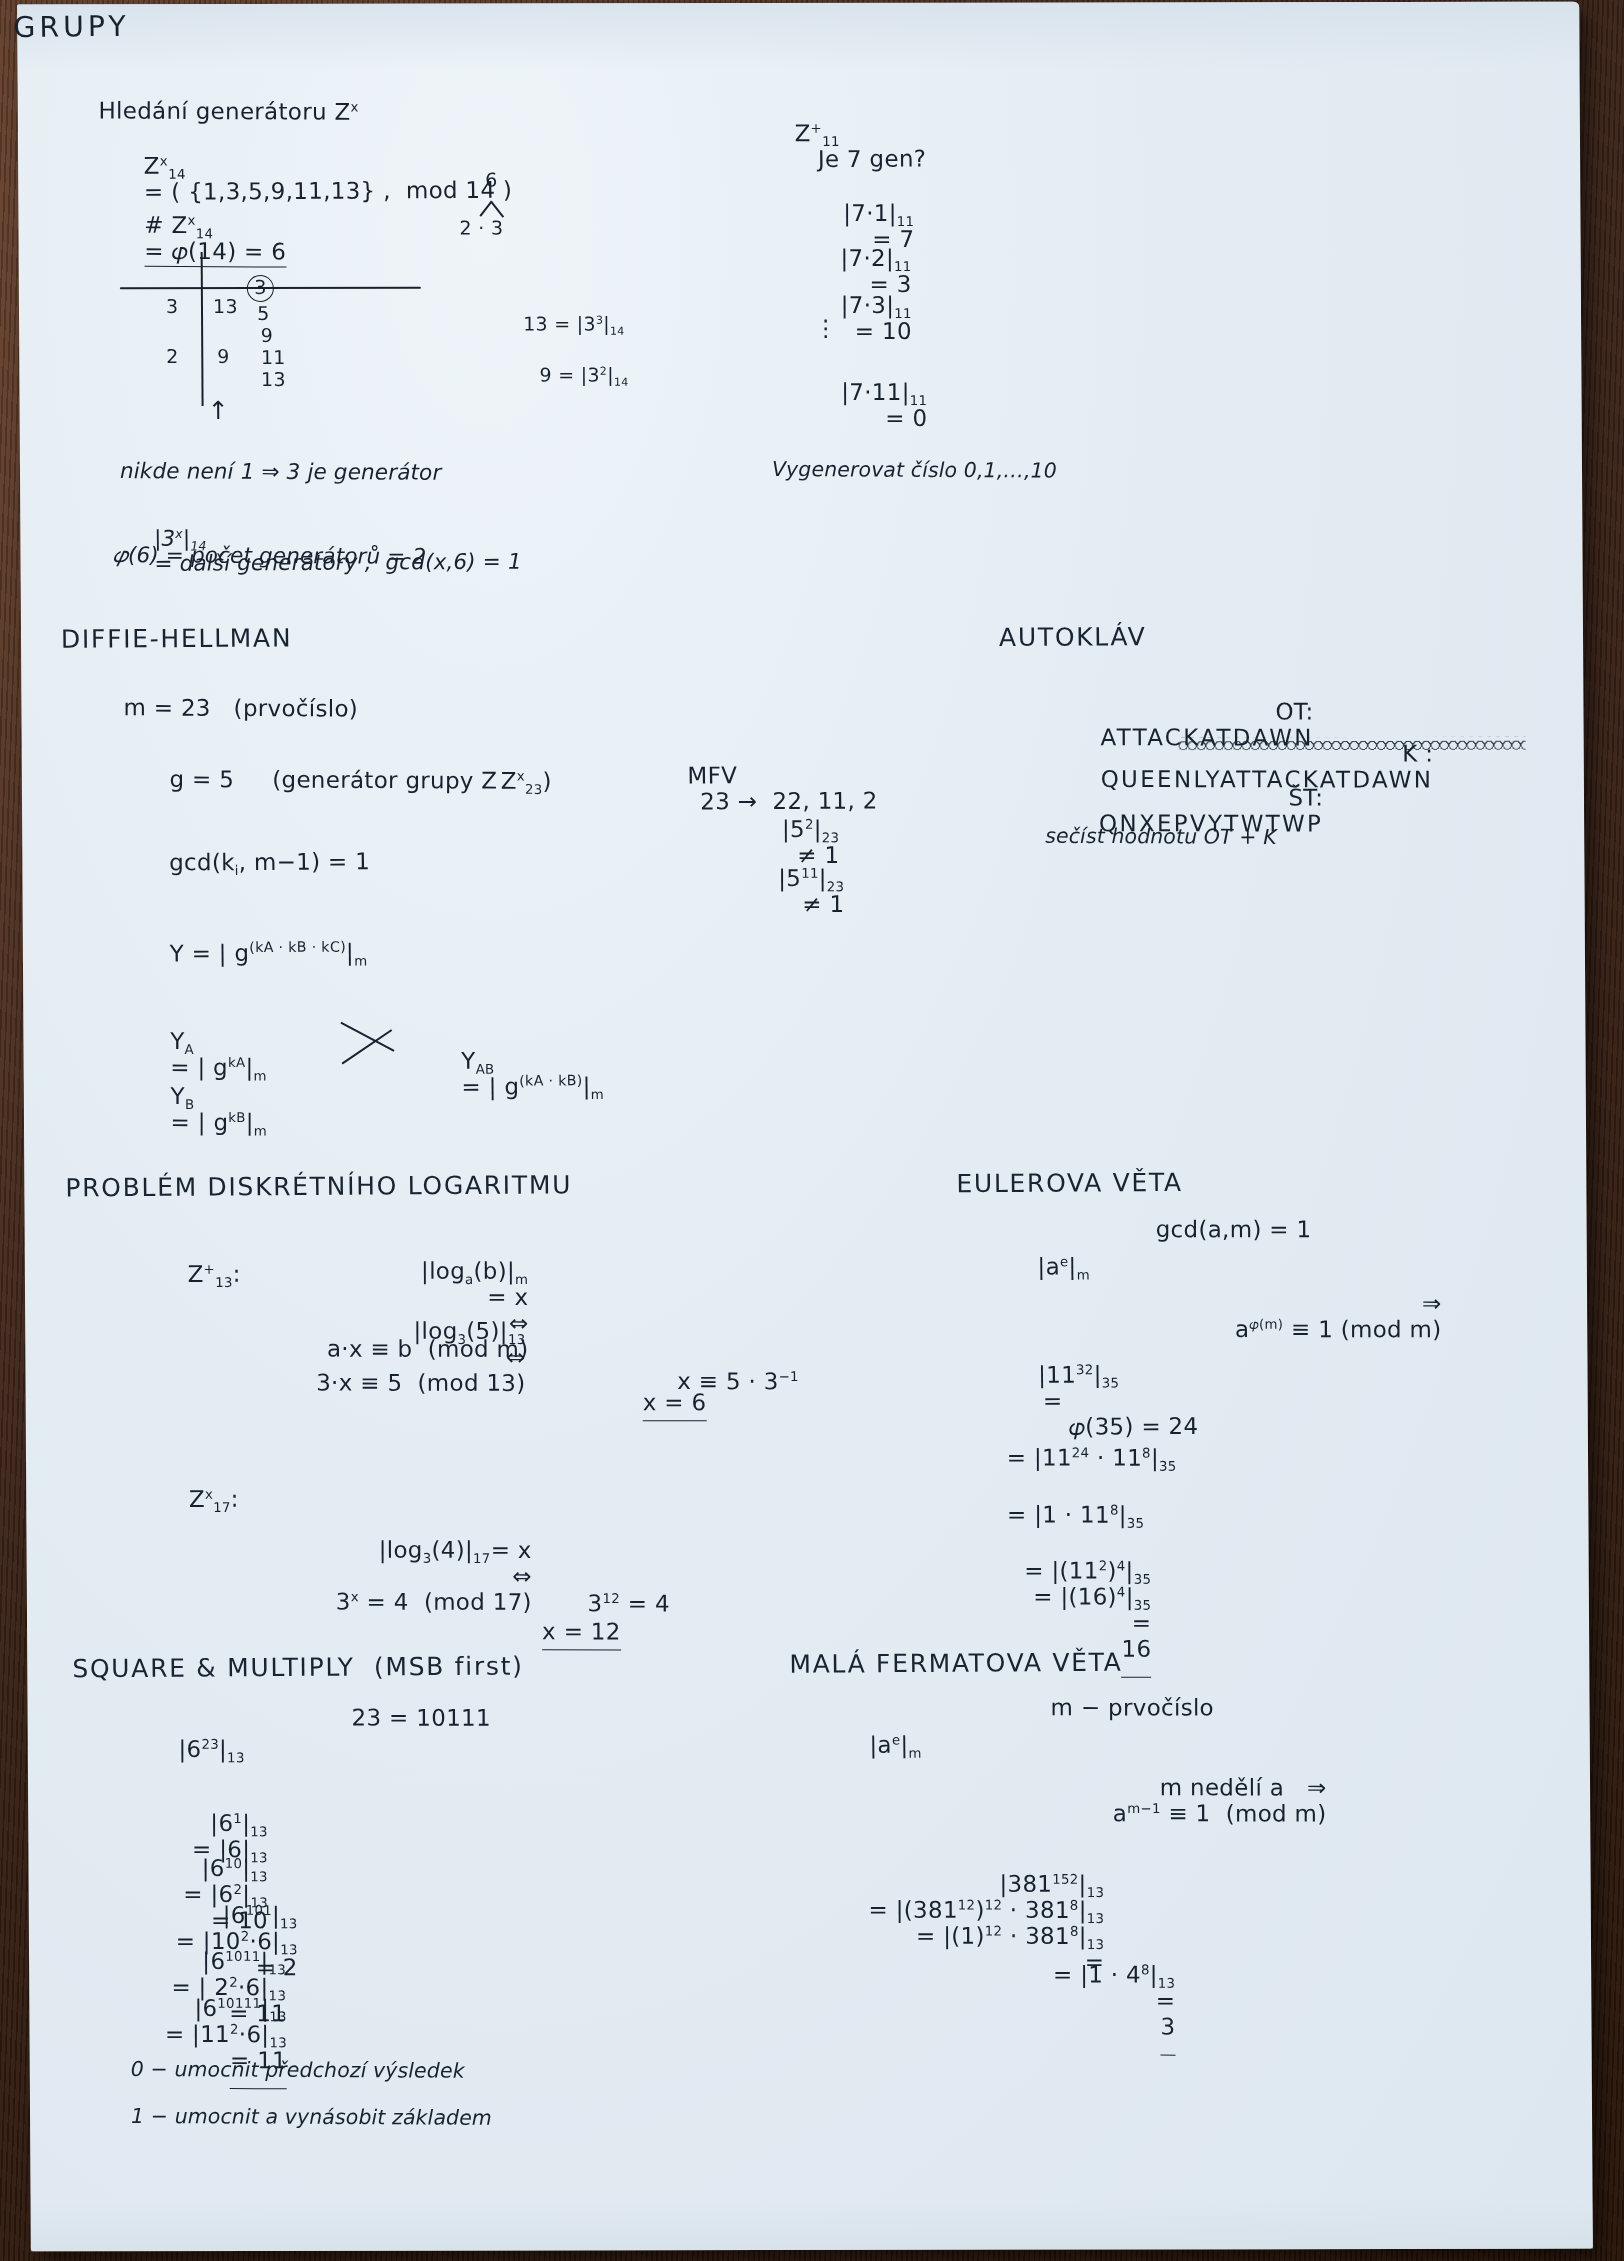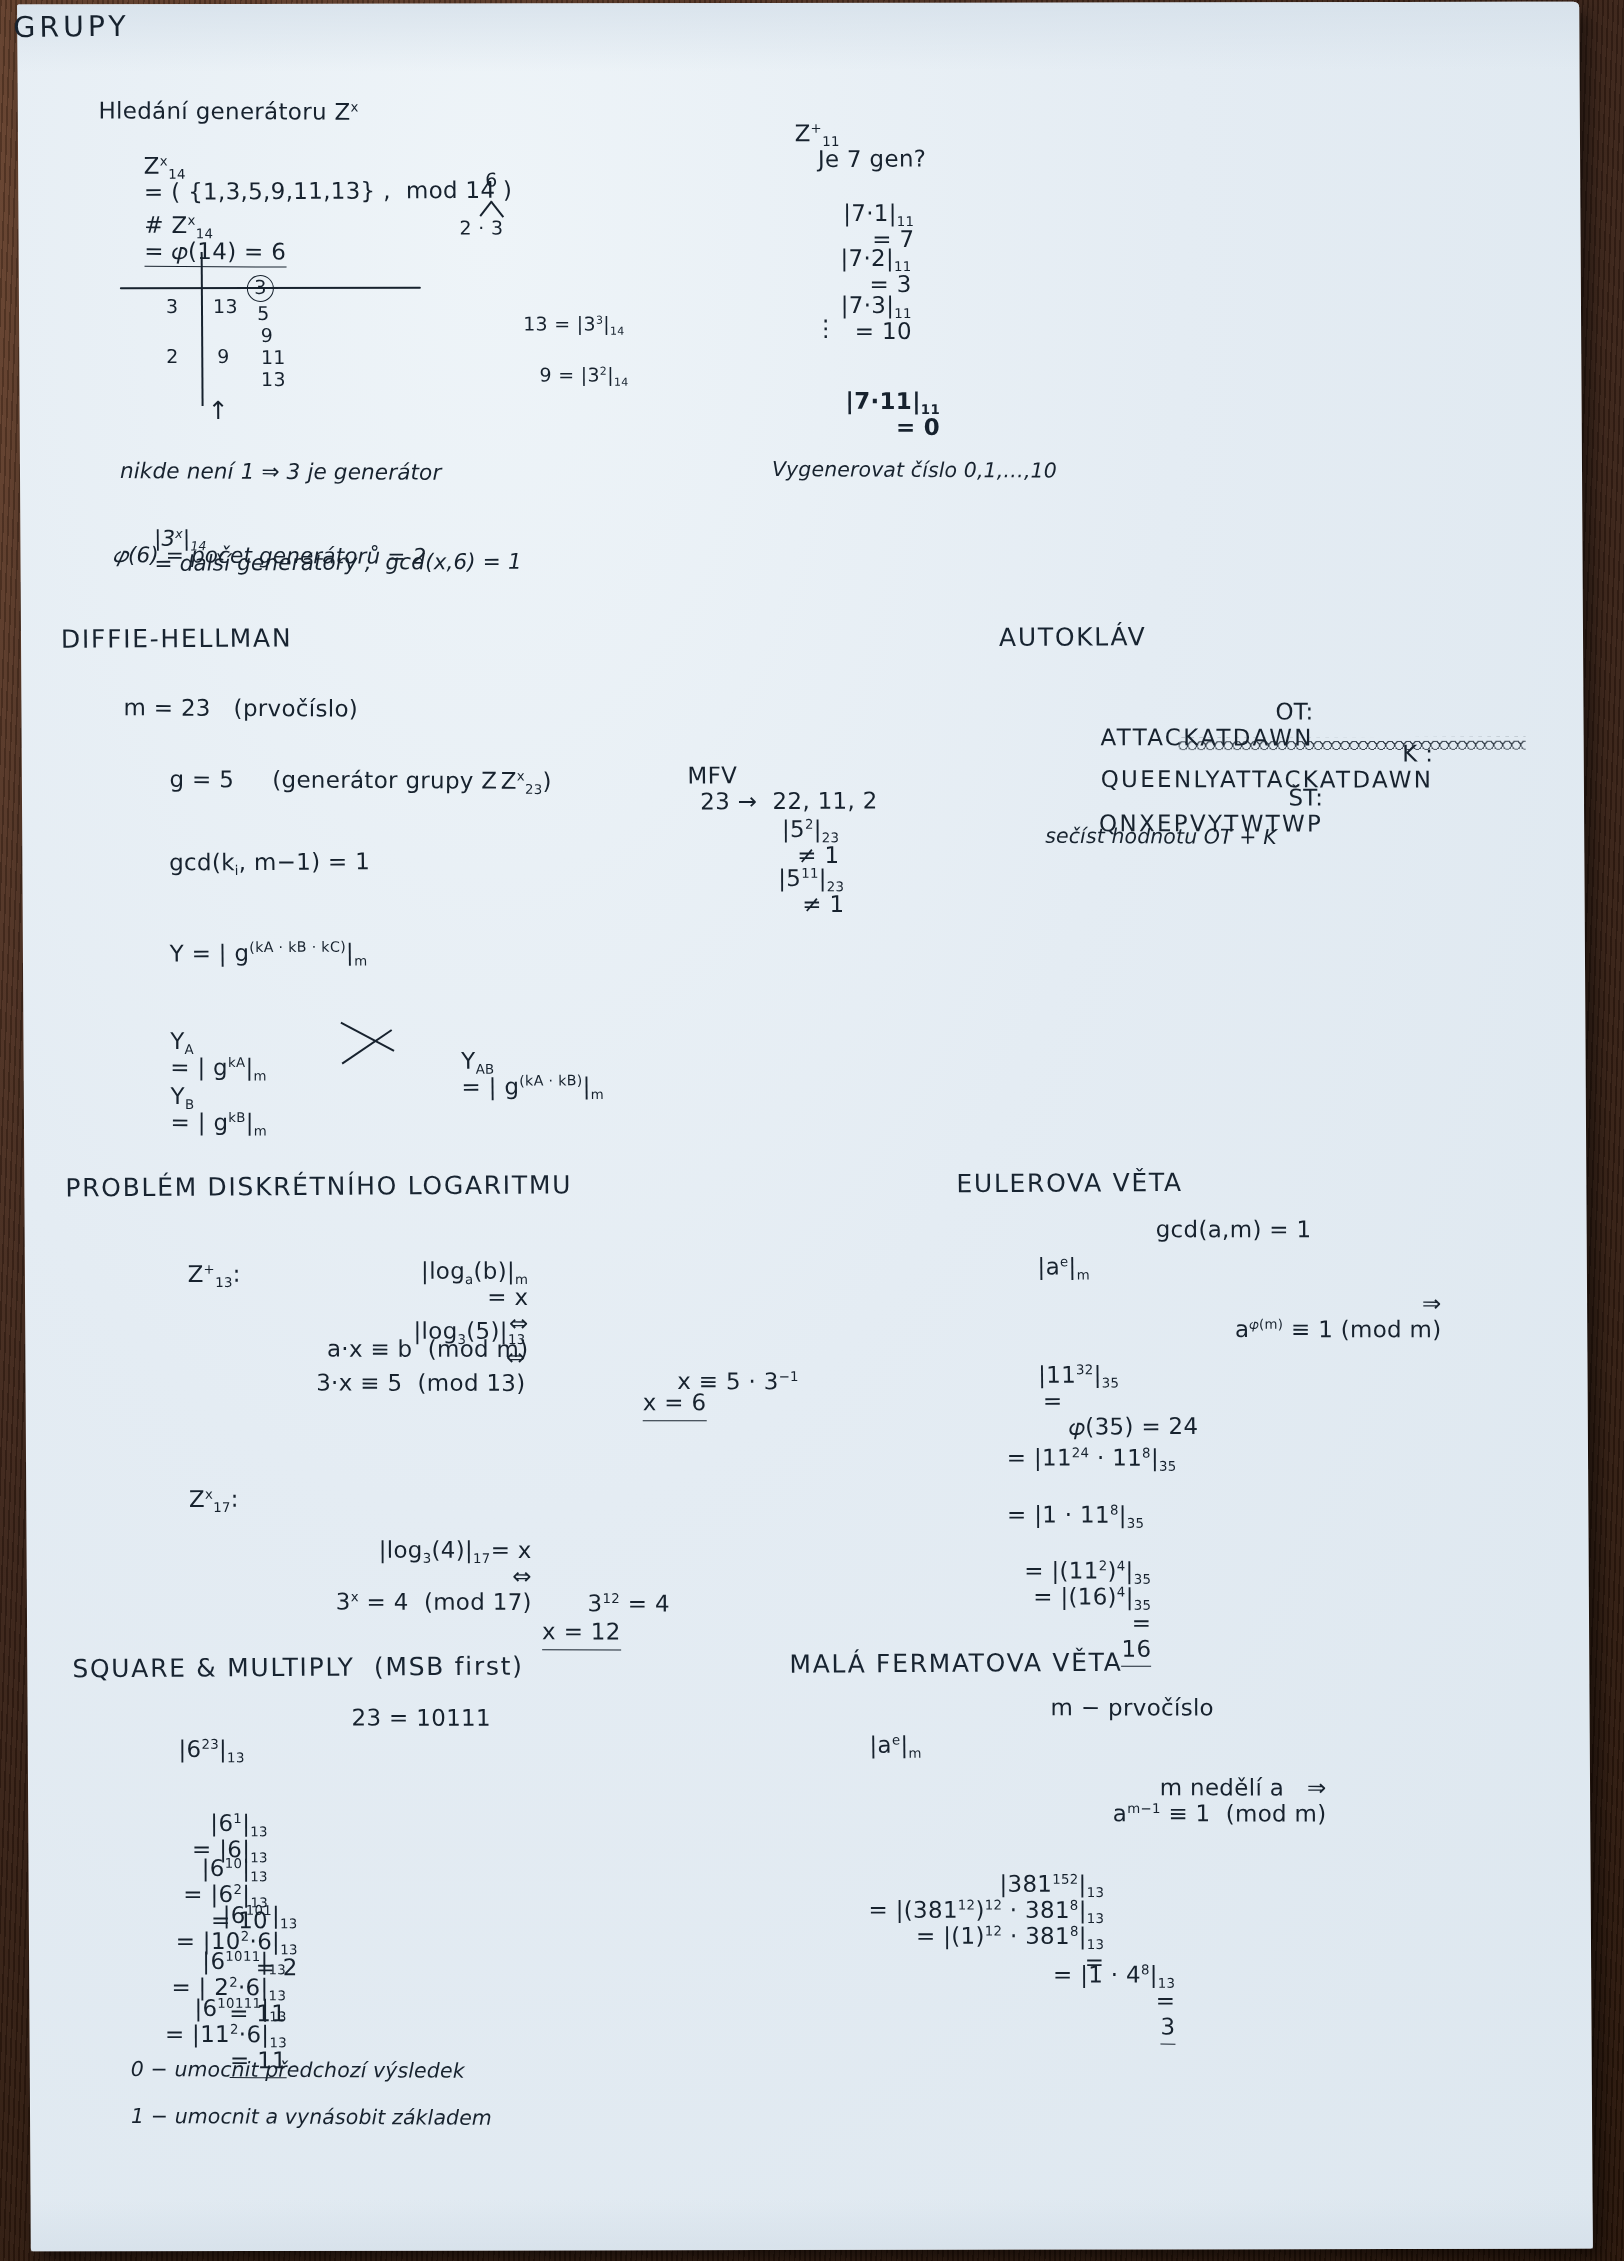--- a/index.html
+++ b/index.html
@@ -70,21 +70,21 @@
   
   .cursive{ font-style:italic; font-size:21.6px; letter-spacing:0.1px;}
 
   
   sub,sup{font-size:.58em;line-height:0;}
   sup{vertical-align:.62em;}
   sub{vertical-align:-.38em;}
 
   
   .uline{ border-bottom:1.7px solid #17222e; padding-bottom:2.3px; }
-  .dline{ border-bottom:1.7px double #17222e; padding-bottom:4px; }
+  .dline{ border-bottom:1.7px double #17222e; padding-bottom:15px; }
 
   
   .tbl-vline{
     position:absolute;
     width:1.7px;background:#17222e;
   }
   .tbl-hline{
     position:absolute;
     height:1.7px;background:#17222e;
     border-radius:1.1px;
@@ -186,21 +186,21 @@
     </div>
     <div class="hw body t4" style="left:776px;top:216px;">
       <span>|7·2|</span><sub>11</sub>
       <span style="margin-left:13.6px">= 3</span>
     </div>
     <div class="hw body t4" style="left:776px;top:263px;">
       <span>|7·3|</span><sub>11</sub>
       <span style="margin-left:13.6px">= 10</span>
     </div>
     <div class="hw body" style="left:795px;top:312px;font-size:23px;">⋮</div>
-    <div class="hw body t4" style="left:776px;top:359px;font-weight:bold;">
+    <div class="hw body t4" style="left:776px;top:350px;">
       <span>|7·11|</span><sub>11</sub>
       <span style="margin-left:13.6px">= 0</span>
     </div>
     <div class="hw cursive t2" style="left:752px;top:455px;font-size:20.5px;">Vygenerovat číslo 0,1,…,10</div>
 
     <div class="hw head t3" style="left:40px;top:620px;">DIFFIE-HELLMAN</div>
 
     <div class="hw body t2" style="left:102px;top:691px;">m = 23   (prvočíslo)</div>
 
     <div class="hw body t2" style="left:102px;top:737px;">

